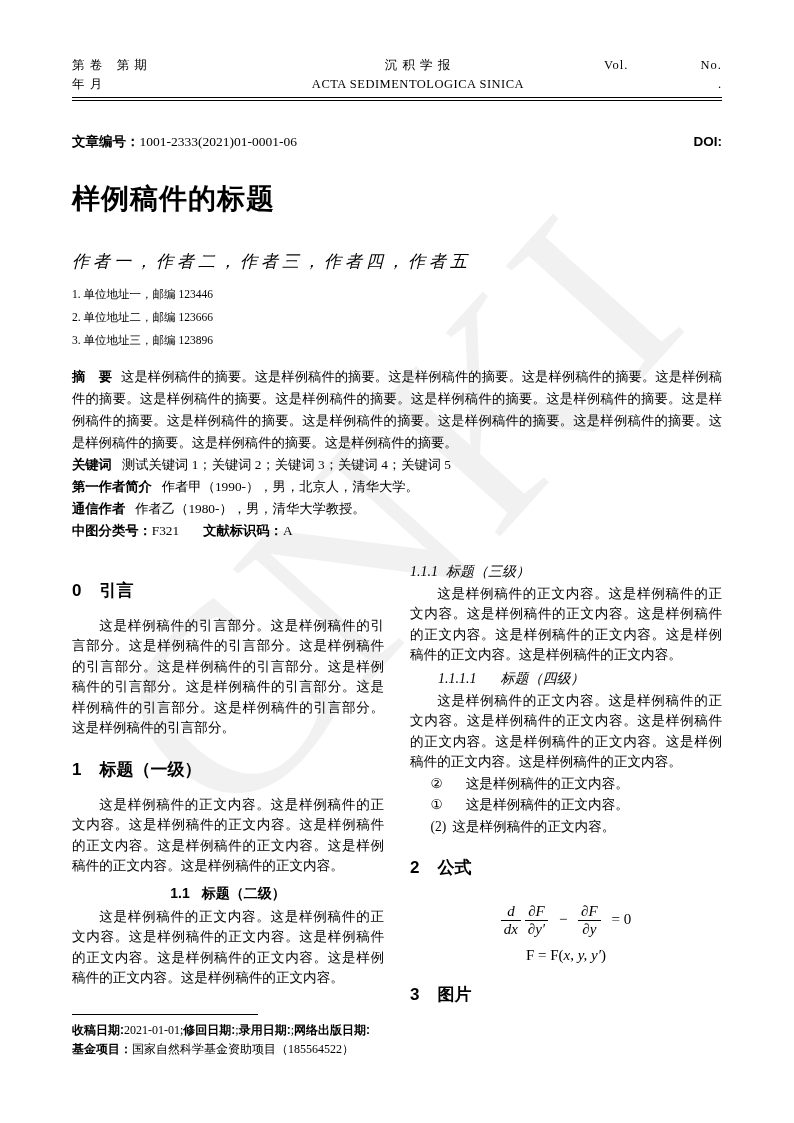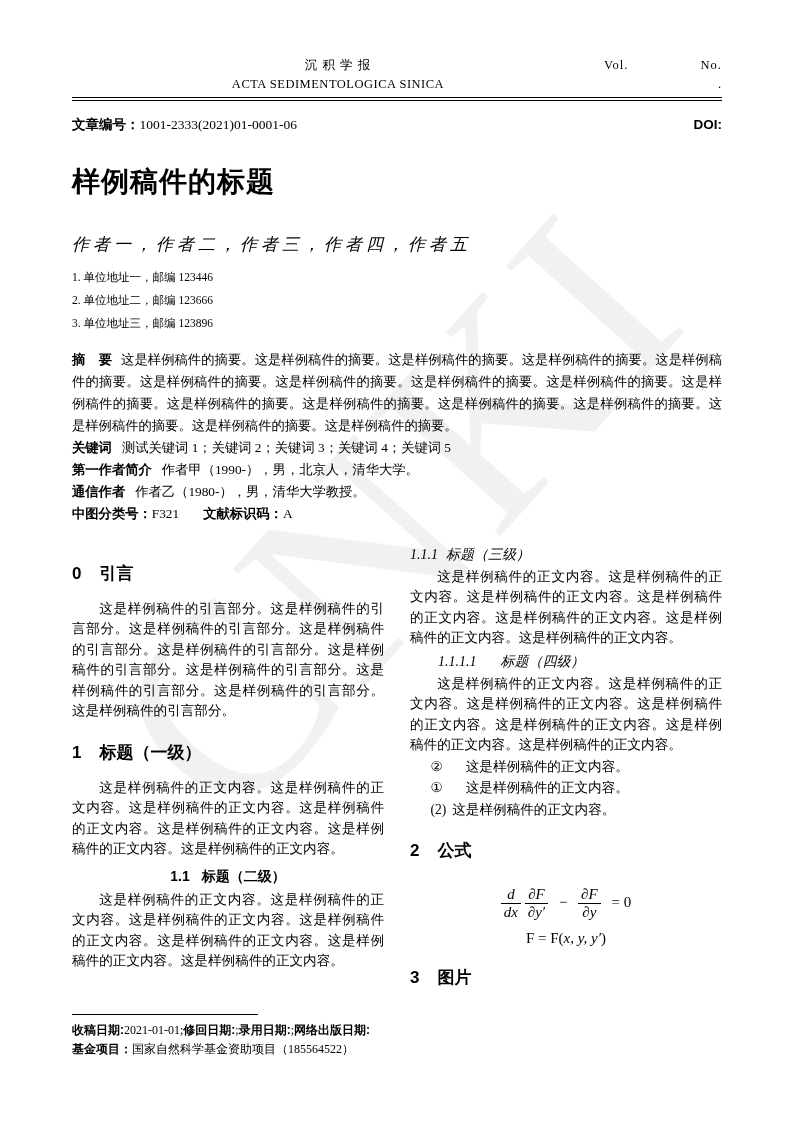--- a/index.html
+++ b/index.html
@@ -21,21 +21,21 @@
   
   .jheader { display:flex; justify-content:space-between; font-size:12.5px; line-height:19px; letter-spacing:1px; }
   .jh-left { width:160px; }
   .jh-center { flex:1; text-align:center; }
   .jh-center .en { letter-spacing:0.5px; }
   .jh-right { width:118px; }
   .jh-right .vn { display:flex; justify-content:space-between; }
   .jh-right .dot { text-align:right; }
   .double-rule { margin-top:3px; height:3.5px; border-top:1px solid #000; border-bottom:1px solid #000; }
 
-  .meta-row { display:flex; justify-content:space-between; margin-top:14px; font-size:13.5px; line-height:20px;text-align:center; }
+  .meta-row { display:flex; justify-content:space-between; margin-top:31px; font-size:13.5px; line-height:20px;text-align:center; }
   .hei { font-family:"Liberation Sans","DejaVu Sans",sans-serif; font-weight:bold; }
 
   .title {
     margin-top:30px; font-family:"Liberation Sans","DejaVu Sans",sans-serif;
     font-weight:bold; font-size:28px; line-height:34px; letter-spacing:1px;
   }
   .authors {
     margin-top:34px; font-size:17px; line-height:24px;
     font-style:italic; letter-spacing:4px;
   }
@@ -83,20 +83,24 @@
 </style>
 </head>
 <body>
 
 <div class="page">
   <div class="watermark">CNKI</div>
 
   <div class="content">
 
     <div class="jheader">
+      <div class="jh-left">
+        <div>第 卷　第 期</div>
+        <div>年 月</div>
+      </div>
       <div class="jh-center">
         <div class="cn">沉 积 学 报</div>
         <div class="en">ACTA SEDIMENTOLOGICA SINICA</div>
       </div>
       <div class="jh-right">
         <div class="vn">
           <span>Vol.</span>
           <span>No.</span>
         </div>
         <div class="dot">.</div>

